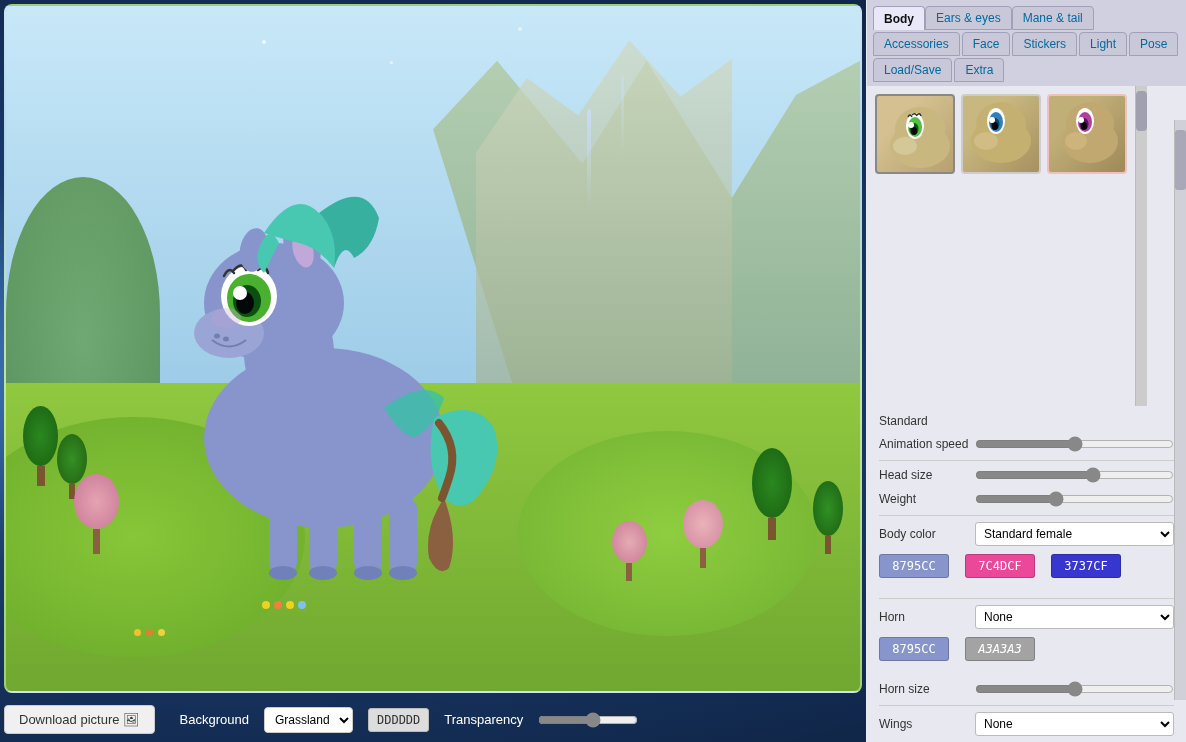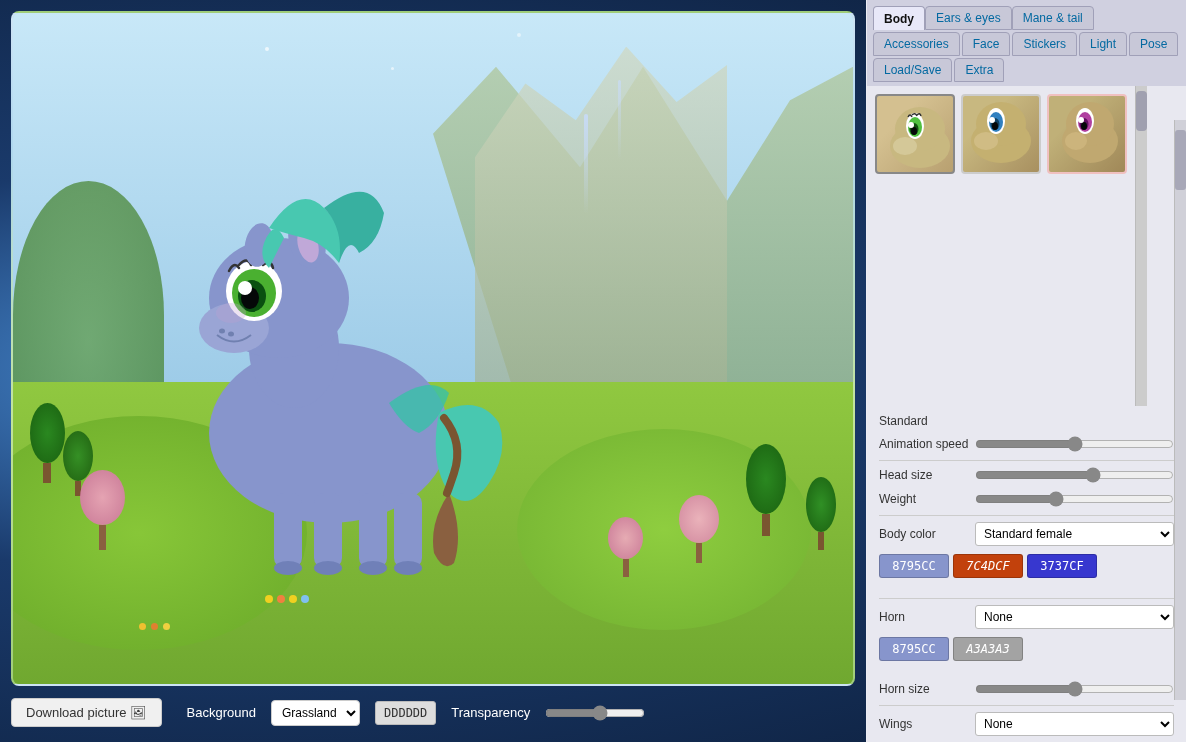--- a/index.html
+++ b/index.html
@@ -18,21 +18,21 @@
       display: flex;
       flex: 1;
       height: 100%;
     }
 
     
     .canvas-area {
       flex: 1;
       display: flex;
       flex-direction: column;
-      padding: 11px;
+      padding: 4px;
       position: relative;
     }
 
     .pony-canvas {
       flex: 1;
       background: linear-gradient(180deg, #b8d8f0 0%, #8ec6e8 20%, #a8d870 60%, #78b840 100%);
       border-radius: 8px;
       position: relative;
       overflow: hidden;
       border: 2px solid rgba(255,255,255,0.3);
@@ -242,21 +242,21 @@
       flex: 1;
       padding: 3px 4px;
       border-radius: 3px;
       border: 1px solid #bbb;
       font-size: 12px;
       background: white;
     }
 
     .color-boxes {
       display: flex;
-      gap: 4px;
+      gap: 16px;
       margin-bottom: 20px;
     }
 
     .color-box {
       padding: 4px 8px;
       border-radius: 3px;
       border: 1px solid rgba(0,0,0,0.2);
       font-size: 12px;
       font-family: monospace;
       cursor: pointer;
@@ -542,21 +542,21 @@
       <div class="control-row">
         <span class="control-label">Body color</span>
         <select class="control-select">
           <option>Standard female</option>
           <option>Standard male</option>
           <option>Custom</option>
         </select>
       </div>
       <div class="color-boxes">
         <div class="color-box" style="background:#8795CC;">8795CC</div>
-        <div class="color-box" style="background:#c2410c;font-style:italic;">7C4DCF</div>
+        <div class="color-box" style="background:#ec4899;">7C4DCF</div>
         <div class="color-box" style="background:#3737CF;">3737CF</div>
       </div>
 
       <div class="section-divider"></div>
 
       <div class="control-row">
         <span class="control-label">Horn</span>
         <select class="control-select">
           <option>None</option>
           <option>Unicorn</option>

